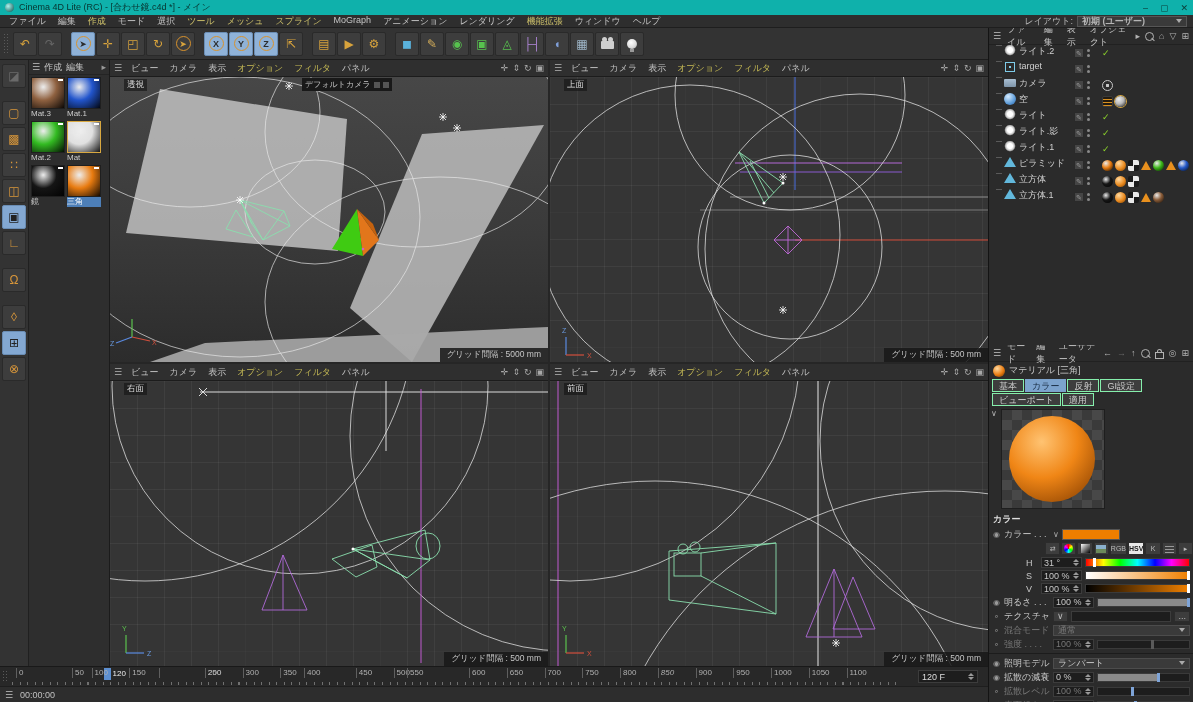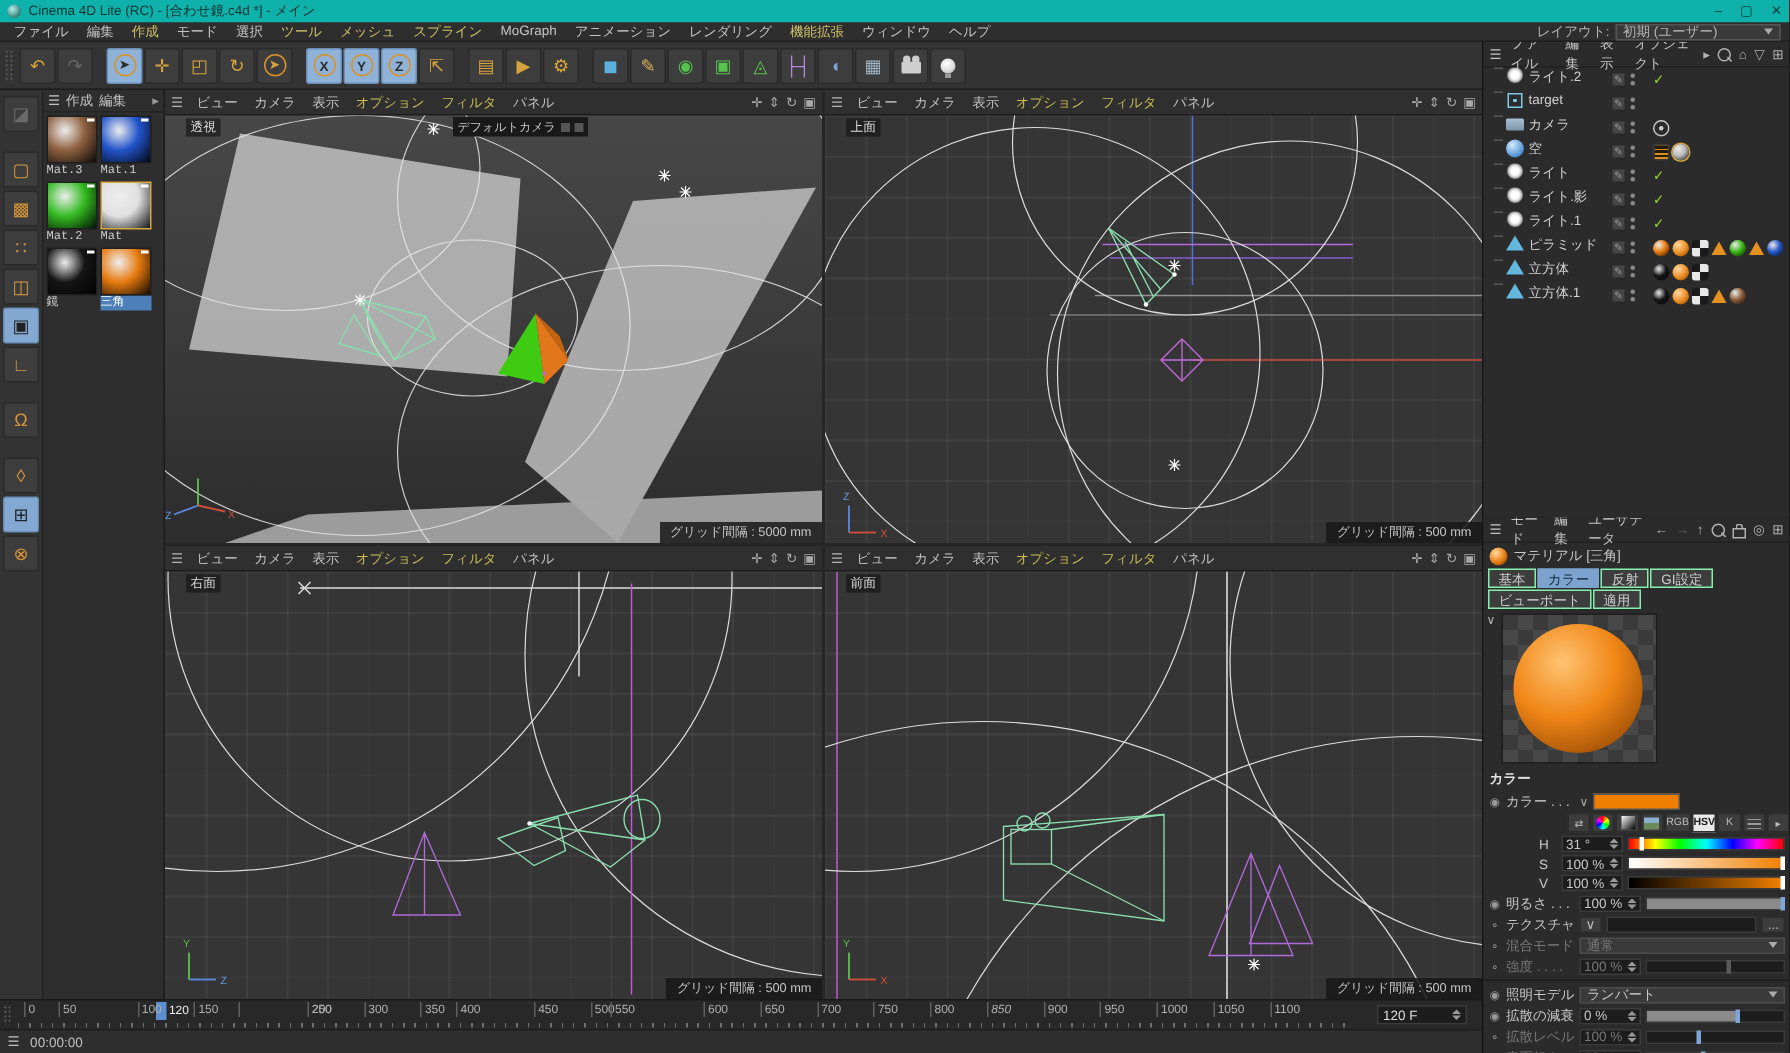--- a/index.html
+++ b/index.html
@@ -12,21 +12,21 @@
   .app-ico{width:9px;height:9px;border-radius:50%;background:radial-gradient(circle at 35% 35%,#aef2ee,#064b46);flex:0 0 auto;}
   .win-btns{margin-left:auto;display:flex;gap:12px;color:#0a403b;font-size:9px;}
   .win-btns span{cursor:default;}
   
   .menubar{left:0;top:15px;width:1193px;height:13px;background:#2e2e2e;border-bottom:1px solid #1e1e1e;
            display:flex;align-items:center;padding:0 3px;box-sizing:border-box;}
   .menu-item{padding:0 6px;color:#c4c4c4;}
   .menu-item.accent{color:#cdc06a;}
   .layout-box{margin-left:auto;display:flex;align-items:center;gap:4px;color:#b5b5b5;padding-right:3px;}
   .layout-select{background:#3a3a3a;border:1px solid #565656;height:11px;width:110px;display:flex;
-                 align-items:center;justify-content:space-between;padding:0 4px;box-sizing:border-box;}
+                 align-items:center;justify-content:space-between;padding:0 4px;box-sizing:border-box;font-weight:bold;}
   .caret{width:0;height:0;border-left:3px solid transparent;border-right:3px solid transparent;border-top:4px solid #aaa;}
   
   .toolbar{left:0;top:28px;width:988px;height:32px;background:#333;border-bottom:1px solid #1d1d1d;
            display:flex;align-items:center;gap:1px;padding:0 3px;box-sizing:border-box;}
   .tb-grip{width:6px;height:22px;margin-right:3px;background-image:radial-gradient(#5a5a5a 32%,transparent 34%);background-size:3px 3px;}
   .tb-btn{width:24px;height:24px;background:#3d3d3d;border:1px solid #2a2a2a;border-radius:2px;flex:0 0 auto;
           display:flex;align-items:center;justify-content:center;color:#d8a33c;font-size:12px;box-sizing:border-box;}
   .tb-btn.active{background:#8fb2d8;border-color:#6a8db4;color:#333;}
   .tb-btn.disabled{color:#666;}
   .tb-sep{width:7px;flex:0 0 auto;}
@@ -44,21 +44,21 @@
   .mc-btn{width:24px;height:24px;margin:1px 0;background:#3d3d3d;border:1px solid #2a2a2a;border-radius:2px;
           display:flex;align-items:center;justify-content:center;color:#d8963a;font-size:12px;box-sizing:border-box;}
   .mc-btn.active{background:#83a8d2;border-color:#6a8db4;color:#222;}
   .mc-btn.disabled{color:#6a6a6a;}
   .mc-gap{height:11px;flex:0 0 auto;}
   
   .mat-panel{left:29px;top:60px;width:81px;height:606px;background:#2e2e2e;border-right:1px solid #1b1b1b;box-sizing:border-box;}
   .mat-head{height:14px;display:flex;align-items:center;gap:4px;padding:0 3px;border-bottom:1px solid #242424;color:#c4c4c4;}
   .mat-head .ovf{margin-left:auto;color:#999;}
   .mat-grid{display:flex;flex-wrap:wrap;padding:2px 0 0 2px;}
-  .mat-cell{width:36px;margin-bottom:2px;font-family:Liberation Mono, monospace;}
+  .mat-cell{width:36px;margin-bottom:2px;}
   .mat-thumb{width:34px;height:32px;position:relative;border:1px solid #1f1f1f;box-sizing:border-box;}
   .mat-thumb.sel{border:1px solid #d8a840;}
   .mat-tick{position:absolute;top:1px;right:1px;width:5px;height:2px;background:#fff;}
   .mat-name{display:block;width:34px;font-size:8px;color:#ccc;height:10px;line-height:10px;overflow:hidden;white-space:nowrap;}
   .mat-name.sel{background:#4d7fb8;color:#fff;}
   
   .vp{position:absolute;background:#303030;overflow:hidden;}
   #vp1{left:110px;top:60px;width:438px;height:302px;}
   #vp2{left:550px;top:60px;width:438px;height:302px;}
   #vp3{left:110px;top:364px;width:438px;height:302px;}
@@ -920,21 +920,21 @@
     </div>
   </div>
 
   <div class="abs timeline">
     <span class="tl-grip"></span>
     <div class="ruler" id="ruler">
       <div class="tickstrip"></div>
       <div class="playhead" id="playhead" style="left: 95.6px;"></div>
       <span class="ph-label" id="playhead-label" style="left: 104.6px;">120</span>
     <div class="tick" style="left: 8px;">0</div>
-        <div class="tick" style="left: 31px;">50</div>
+        <div class="tick" style="left: 64px;">50</div>
         <div class="tick" style="left: 83.5px;">100</div>
         <div class="tick" style="left: 121.25px;">150</div>
         <div class="tick" style="left: 151px; padding-left: 48px;">200</div>
         <div class="tick" style="left: 196.75px;">250</div>
         <div class="tick" style="left: 234.5px;">300</div>
         <div class="tick" style="left: 272.25px;">350</div>
         <div class="tick" style="left: 296px;">400</div>
         <div class="tick" style="left: 347.75px;">450</div>
         <div class="tick" style="left: 385.5px;">500</div>
         <div class="tick" style="left: 399px;">550</div>

